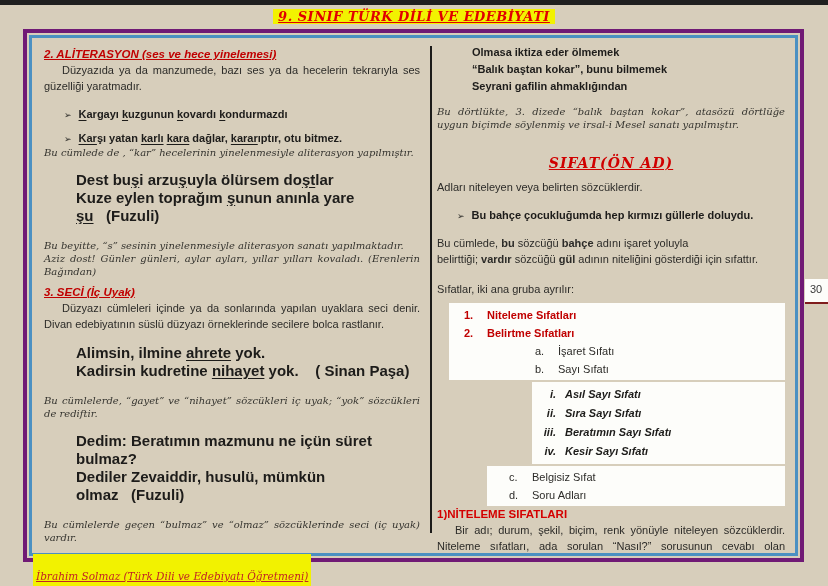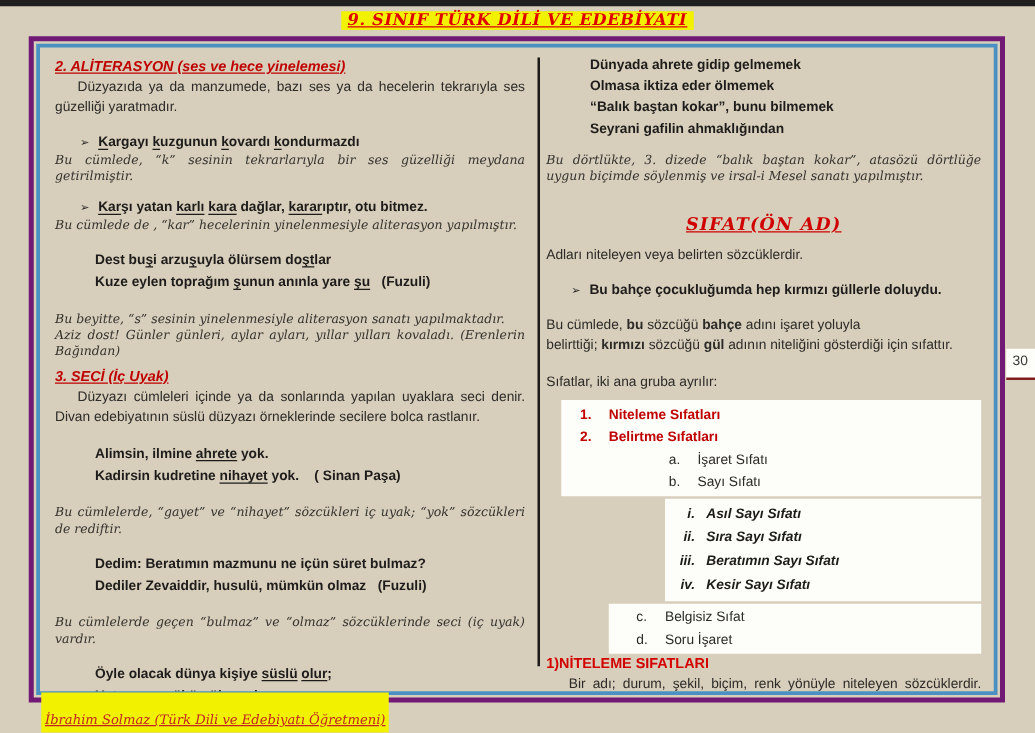--- a/index.html
+++ b/index.html
@@ -36,21 +36,21 @@
 
   .h-red {
     color:#c00000; font-weight:bold; font-style:italic;
     text-decoration:underline; font-size:11.5px;
   }
   .para { font-size:11px; line-height:16px; text-align:justify; color:#2c2b28; }
   .indent { text-indent:18px; }
   .bullet { padding-left:20px; font-size:11px; display:flex; align-items:baseline; }
   .bullet .arrow { font-size:9px; color:#2c2b28; margin-right:7px; }
   .bullet .btxt { font-weight:bold; color:#1d1c1a; }
-  .verse { margin-left:32px; font-weight:bold; font-size:11px; line-height:18px; color:#1d1c1a; }
+  .verse { margin-left:32px; font-weight:bold; font-size:15px; line-height:18px; color:#1d1c1a; }
   .note {
     font-family:"DejaVu Serif", serif; font-style:italic;
     font-size:10px; line-height:13px; color:#34332e; text-align:justify;
   }
   u { text-underline-offset:2px; }
 
   .quatrain { margin-left:35px; font-weight:bold; font-size:11px; line-height:17px; color:#1d1c1a; }
   .sifat-h {
     text-align:center; font-family:"DejaVu Serif", serif;
     font-style:italic; font-weight:bold; font-size:14px;
@@ -99,21 +99,20 @@
     <div class="divider"></div>
 
     <div class="col col-left">
       <div class="h-red mt2">2. ALİTERASYON (ses ve hece yinelemesi)</div>
       <p class="para indent mt2">Düzyazıda ya da manzumede, bazı ses ya da hecelerin tekrarıyla ses güzelliği yaratmadır.</p>
 
       <div class="bullet mt14">
         <span class="arrow">➢</span>
         <span class="btxt"><u>K</u>argayı <u>k</u>uzgunun <u>k</u>ovardı <u>k</u>ondurmazdı</span>
       </div>
-      <p class="note mt2">Bu cümlede, “k” sesinin tekrarlarıyla bir ses güzelliği meydana getirilmiştir.</p>
 
       <div class="bullet mt12">
         <span class="arrow">➢</span>
         <span class="btxt"><u>Kar</u>şı yatan <u>karlı</u> <u>kara</u> dağlar, <u>karar</u>ıptır, otu bitmez.</span>
       </div>
       <p class="note mt2">Bu cümlede de , “kar” hecelerinin yinelenmesiyle aliterasyon yapılmıştır.</p>
 
       <div class="verse mt12">Dest bu<u>ş</u>i arzu<u>ş</u>uyla ölürsem do<u>şt</u>lar</div>
       <div class="verse">Kuze eylen toprağım <u>ş</u>unun anınla yare <u>şu</u>&nbsp;&nbsp;&nbsp;(Fuzuli)</div>
 
@@ -130,37 +129,36 @@
       <div class="verse mt12">Dedim: Beratımın mazmunu ne içün süret bulmaz?</div>
       <div class="verse">Dediler Zevaiddir, husulü, mümkün olmaz&nbsp;&nbsp;&nbsp;(Fuzuli)</div>
       <p class="note mt14">Bu cümlelerde geçen “bulmaz” ve “olmaz” sözcüklerinde seci (iç uyak) vardır.</p>
 
       <div class="verse mt12">Öyle olacak dünya kişiye <u>süslü</u> <u>olur</u>;</div>
       <div class="verse">Uçtan uca gül ü <u>gülzar</u> olur.</div>
 
     </div>
 
     <div class="col col-right">
-      <div class="quatrain">Dünyada ahrete gidip gelmemek</div>
       <div class="quatrain">Olmasa iktiza eder ölmemek</div>
       <div class="quatrain">“Balık baştan kokar”, bunu bilmemek</div>
       <div class="quatrain">Seyrani gafilin ahmaklığından</div>
 
       <p class="note mt10">Bu dörtlükte, 3. dizede “balık baştan kokar”, atasözü dörtlüğe uygun biçimde söylenmiş ve irsal-i Mesel sanatı yapılmıştır.</p>
 
       <div class="sifat-h mt20">SIFAT(ÖN AD)</div>
       <p class="para mt8">Adları niteleyen veya belirten sözcüklerdir.</p>
 
       <div class="bullet mt14">
         <span class="arrow">➢</span>
         <span class="btxt">Bu bahçe çocukluğumda hep kırmızı güllerle doluydu.</span>
       </div>
 
       <p class="para mt14">Bu cümlede, <b>bu</b> sözcüğü <b>bahçe</b> adını işaret yoluyla</p>
-      <p class="para">belirttiği; <b>kırmızı</b> sözcüğü <b>gül</b> adının niteliğini gösterdiği için sıfattır.</p>
+      <p class="para">belirttiği; <b>vardır</b> sözcüğü <b>gül</b> adının niteliğini gösterdiği için sıfattır.</p>
 
       <p class="para mt14">Sıfatlar, iki ana gruba ayrılır:</p>
 
       <div class="wbox box1 mt6">
         <div class="li l1 red-li">
           <span class="num">1.</span>
           <span class="lbl">Niteleme Sıfatları</span>
         </div>
         <div class="li l1 red-li">
           <span class="num">2.</span>
@@ -195,21 +193,21 @@
         </div>
       </div>
 
       <div class="wbox box3 mt2">
         <div class="li">
           <span class="num">c.</span>
           <span class="lbl">Belgisiz Sıfat</span>
         </div>
         <div class="li">
           <span class="num">d.</span>
-          <span class="lbl">Soru İşaret</span>
+          <span class="lbl">Soru Adları</span>
         </div>
       </div>
 
       <div class="h-red2 mt2">1)NİTELEME SIFATLARI</div>
       <p class="para indent mt2">Bir adı; durum, şekil, biçim, renk yönüyle niteleyen sözcüklerdir. Niteleme sıfatları, ada sorulan “Nasıl?” sorusunun cevabı olan sözcüklerdir.</p>
 
     </div>
   </div>
 </div>
 

